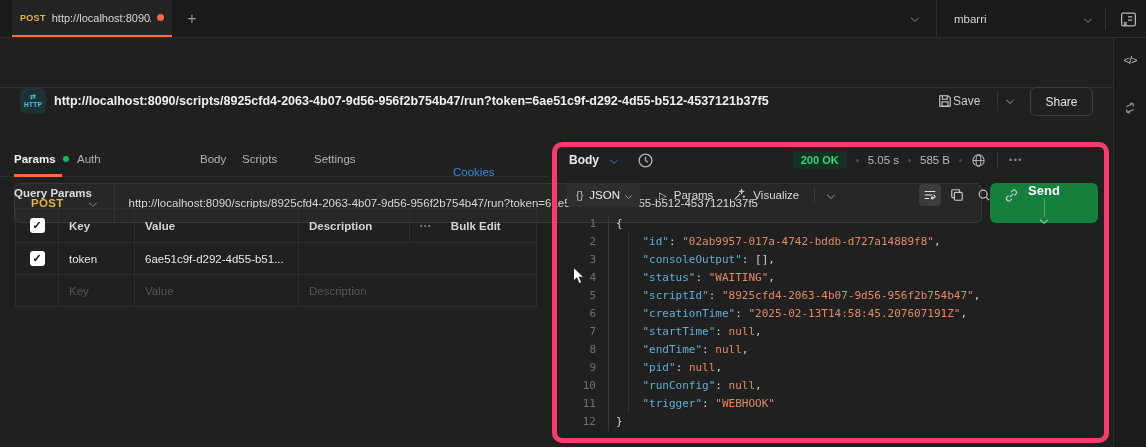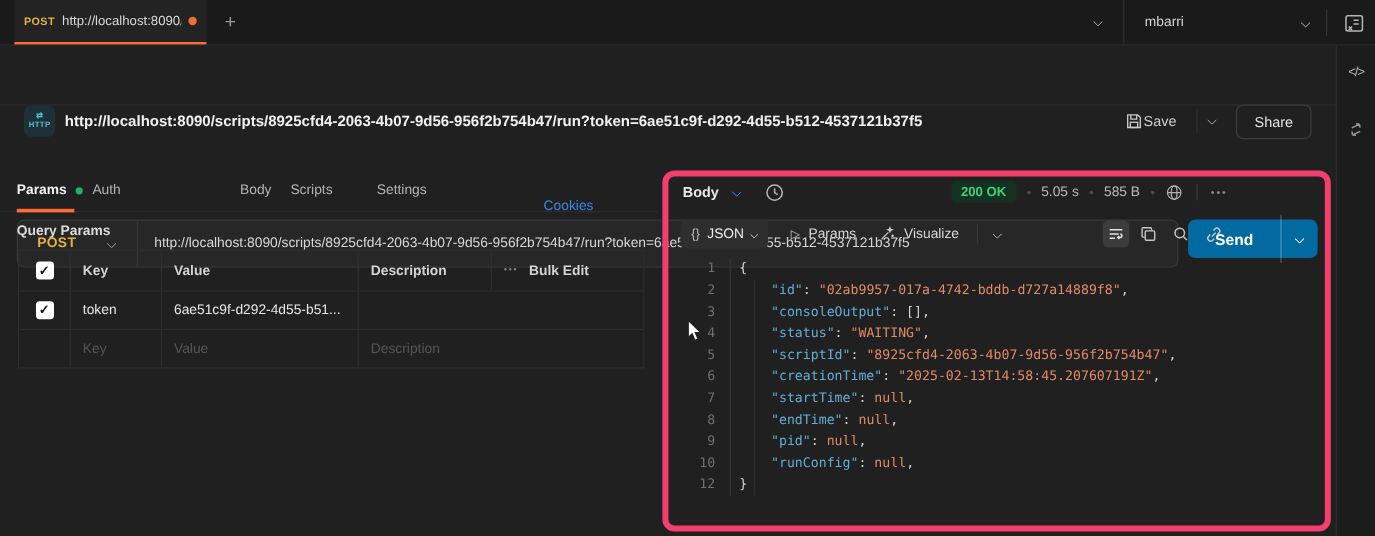--- a/index.html
+++ b/index.html
@@ -40,21 +40,21 @@
   .save-sep { left:997px; top:53px; height:20px; }
   .save-chev { position:absolute; left:1007px; top:59px; color:#b0b0b0; }
   .share-btn { position:absolute; left:1030px; top:49px; width:63px; height:29px; border:1px solid #3f3f3f; border-radius:6px; color:#e4e4e4; font-size:12px; display:flex; align-items:center; justify-content:center; }
 
   
   .url-box { position:absolute; left:14px; top:95px; width:968px; height:40px; background:#272727; border:1px solid #383838; border-radius:6px; display:flex; align-items:center; }
   .url-method { color:#e2b341; font-size:11.5px; font-weight:bold; margin-left:16px; letter-spacing:.3px; }
   .url-chev { margin-left:26px; color:#9a9a9a; }
   .url-sep { width:1px; height:38px; background:#383838; margin-left:18px; }
   .url-text { margin-left:14px; color:#d8d8d8; font-size:11.5px; white-space:nowrap; overflow:hidden; }
-  .send-btn { position:absolute; left:990px; top:95px; width:108px; height:32px; background:#0369a1; border-radius:6px; display:flex; align-items:center; }
+  .send-btn { position:absolute; left:990px; top:95px; width:108px; height:40px; background:#15803d; border-radius:6px; display:flex; align-items:center;flex-direction:column; }
   .send-label { width:77px; text-align:center; color:#fff; font-size:13px; font-weight:bold; }
   .send-sep { width:1px; height:40px; background:rgba(255,255,255,.28); }
   .send-chev { flex:1; display:flex; justify-content:center; color:#fff; }
 
   
   .req-tabs { position:absolute; left:0; top:142px; width:548px; height:35px; border-bottom:1px solid #2e2e2e; font-size:11.5px; color:#b3b3b3; }
   .req-tabs .tab { position:absolute; top:0; height:34px; line-height:34px; cursor:pointer; display:flex; align-items:center; }
   .tab-params { left:14px; color:#f2f2f2; font-weight:bold; }
   .params-dot { width:6px; height:6px; border-radius:50%; background:#1db268; margin-left:7px; }
   .tab-auth { left:77px; } .tab-headers { left:119px; } .tab-body { left:200px; }
@@ -65,21 +65,21 @@
 
   
   .qp-title { position:absolute; left:14px; top:187px; font-size:11.5px; font-weight:bold; color:#dcdcdc; }
   .qp-table { position:absolute; left:15px; top:208px; width:522px; border:1px solid #2e2e2e; font-size:11.5px; }
   .qp-row { display:flex; border-bottom:1px solid #2e2e2e; }
   .qp-row:last-child { border-bottom:none; }
   .qp-cell { border-left:1px solid #2e2e2e; display:flex; align-items:center; padding-left:10px; height:32px; overflow:hidden; white-space:nowrap; }
   .qp-cell:first-child { border-left:none; justify-content:center; padding-left:0; }
   .qp-head .qp-cell { height:33px; font-weight:bold; color:#d4d4d4; }
   .c-check { width:42px; flex:none; } .c-key { width:76px; flex:none; } .c-val { width:164px; flex:none; }
-  .c-desc { width:111px; flex:none; } .c-bulk { width:129px; flex:none; gap:9px; }
+  .c-desc { width:111px; flex:none; } .c-bulk { width:129px; flex:none; gap:19px; }
   .c-desc-wide { width:240px; flex:none; }
   .checkbox { width:15px; height:15px; background:#fff; border-radius:3px; color:#111; font-size:11px; font-weight:bold; display:flex; align-items:center; justify-content:center; cursor:pointer; }
   .dots-h { color:#8a8a8a; font-size:7px; letter-spacing:1.5px; }
   .cell-text { color:#e6e6e6; }
   .ph { color:#565656; }
   .qp-body-row .qp-cell { height:31px; }
 
   
   .resp { position:absolute; left:558px; top:142px; width:551px; height:305px; }
   .resp-header { height:36px; display:flex; align-items:center; padding-left:11px; }
@@ -355,20 +355,24 @@
         </div>
         <div class="code-line">
           <span class="ln">9</span>
           <span class="lc"><span class="tok-w">    </span><span class="tok-k">"pid"</span><span class="tok-p">: </span><span class="tok-n">null</span><span class="tok-p">,</span></span>
         </div>
         <div class="code-line">
           <span class="ln">10</span>
           <span class="lc"><span class="tok-w">    </span><span class="tok-k">"runConfig"</span><span class="tok-p">: </span><span class="tok-n">null</span><span class="tok-p">,</span></span>
         </div>
         <div class="code-line">
+          <span class="ln">11</span>
+          <span class="lc"><span class="tok-w">    </span><span class="tok-k">"trigger"</span><span class="tok-p">: </span><span class="tok-s">"WEBHOOK"</span></span>
+        </div>
+        <div class="code-line">
           <span class="ln">12</span>
           <span class="lc"><span class="tok-p">}</span></span>
         </div>
       </div>
   </section>
 
   <div class="pink-box"></div>
 
   <div class="cursor">
     <svg width="14" height="20" viewBox="0 0 14 20">

